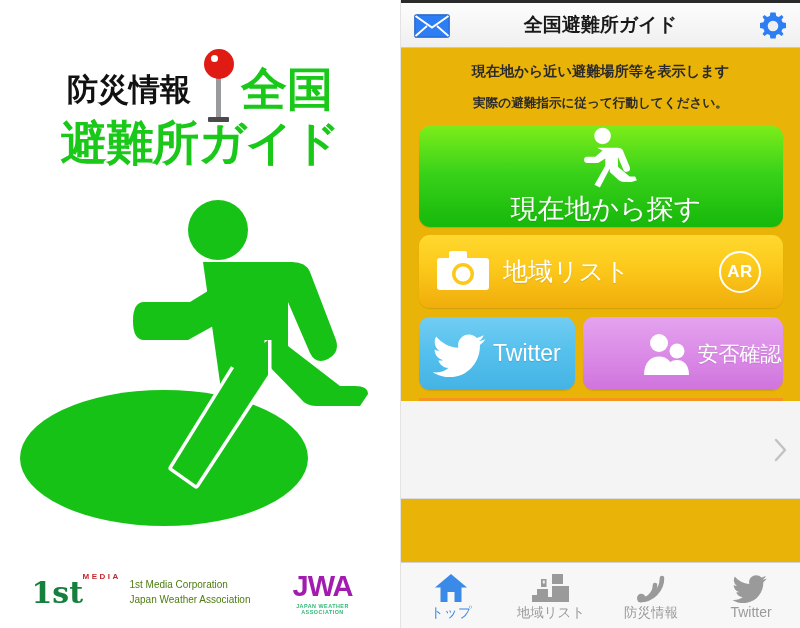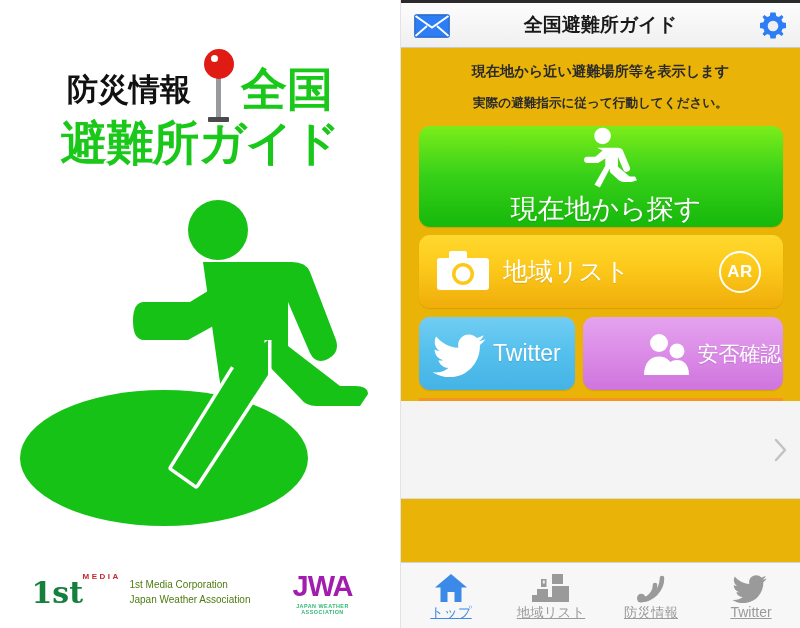--- a/index.html
+++ b/index.html
@@ -187,21 +187,21 @@
     display: flex;
   }
   .tab {
     flex: 1; display: flex; flex-direction: column;
     align-items: center; justify-content: flex-start;
     padding-top: 7px; cursor: pointer;
   }
   .tab-icon { height: 33px; display: flex; align-items: flex-end; justify-content: center; }
   .tab-label {
     margin-top: 1px; font-size: 13.5px; color: #9a9a9a;
-    font-family: "DejaVu Sans", sans-serif; white-space: nowrap; text-decoration: underline;
+    font-family: "DejaVu Sans", sans-serif; white-space: nowrap;
   }
   .tab-label.tw { font-family: "Liberation Sans", sans-serif; font-size: 14px; }
   .tab.active .tab-label { color: #3b8ae8; }
 </style>
 </head>
 <body>
 
 <div id="root">
 
   <div class="left-panel">

